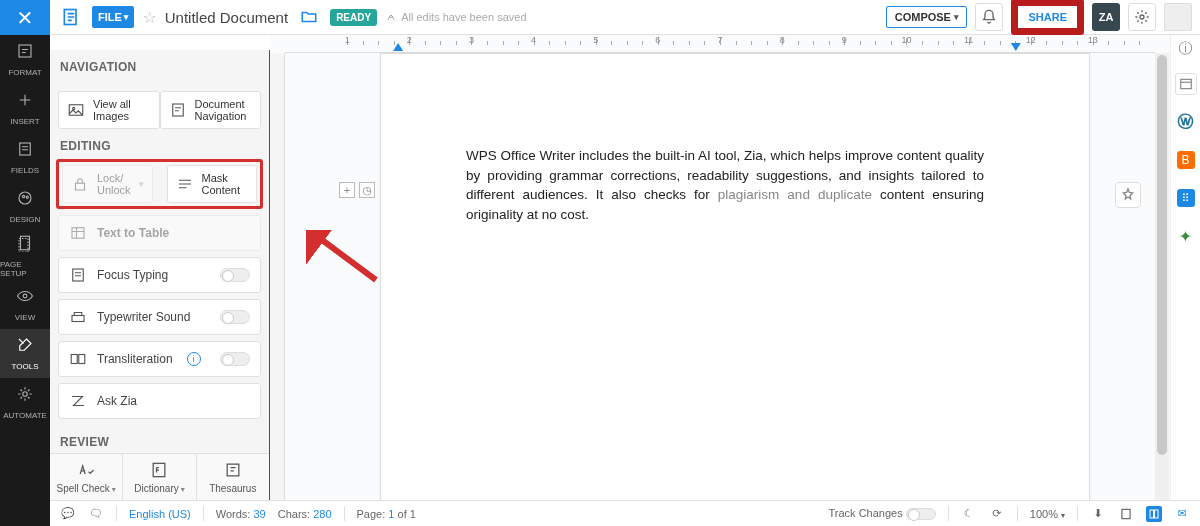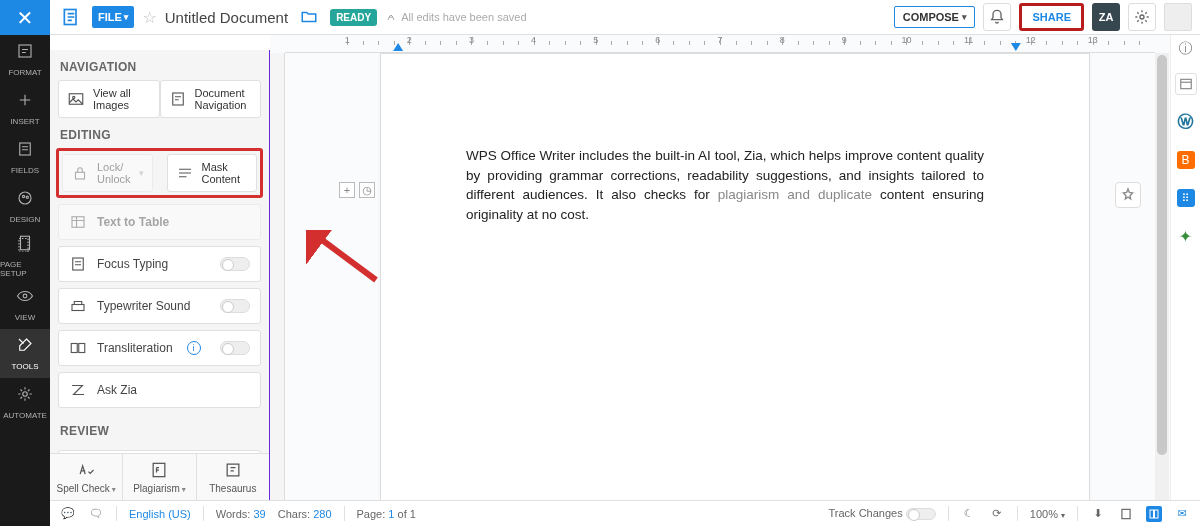--- a/index.html
+++ b/index.html
@@ -18,29 +18,29 @@
   .icon-btn { width:26px; height:26px; display:flex; align-items:center; justify-content:center; cursor:pointer; border-radius:3px;}
   .file-btn { background:#1e88e5; color:#fff; height:22px; padding:0 6px; font-size:11px; font-weight:600; border-radius:2px; display:flex; align-items:center; gap:2px; cursor:pointer;}
   .star { color:#bbb; font-size:16px; cursor:pointer;}
   .title { font-size:15px; color:#444; }
   .ready { background:#26a69a; color:#fff; font-size:10px; font-weight:700; padding:3px 6px; border-radius:3px;}
   .saved { color:#aaa; font-size:11px; display:flex; align-items:center; gap:4px;}
   .spacer { flex:1;}
   .compose { border:1px solid #1e88e5; background:#fff; color:#333; font-size:11px; font-weight:600; padding:4px 8px; border-radius:2px; display:flex; align-items:center; gap:3px; cursor:pointer;}
   .compose::after{content:"▾"; font-size:9px; color:#555;}
   .tb-square { width:28px; height:28px; border:1px solid #ddd; border-radius:3px; display:flex; align-items:center; justify-content:center; cursor:pointer;}
-  .share { border:3px solid #b91c1c; color:#1e88e5; background:#fff; font-size:11px; font-weight:700; padding:5px 10px; border-radius:3px; cursor:pointer;}
+  .share { border:7px solid #b91c1c; color:#1e88e5; background:#fff; font-size:11px; font-weight:700; padding:5px 10px; border-radius:3px; cursor:pointer;}
   .za { background:#37474f; color:#fff; font-size:11px; font-weight:700; width:28px; height:28px; border-radius:3px; display:flex; align-items:center; justify-content:center; cursor:pointer;}
   .avatar { width:28px; height:28px; background:#eee; border:1px solid #ddd; border-radius:2px;}
 
   
   .panel { position:absolute; left:50px; top:50px; width:220px; bottom:26px; background:#f5f5f5; border-right:1px solid #6d28d9; overflow:hidden; padding:0;}
   .collapse-handle{position:absolute; right:-10px; top:2px; width:10px; height:18px; background:#ccc; clip-path:polygon(100% 0,0 50%,100% 100%);}
   .sect-title { font-size:12px; font-weight:700; color:#666; padding:10px 10px 6px; letter-spacing:.3px;}
-  .tile-row { display:flex; gap:0; padding:0 8px;}
+  .tile-row { display:flex; gap:0; padding:0 8px;margin-top:11px;}
   .tile { flex:1; background:#fff; border:1px solid #e0e0e0; border-radius:3px; display:flex; align-items:center; gap:8px; padding:6px 8px; font-size:11px; color:#333; cursor:pointer;}
   .tile svg{width:18px;height:18px;flex:none;stroke:#555;fill:none;stroke-width:1.5;}
   .tile.disabled{opacity:.45;}
   .edit-row-frame{border:3px solid #d32f2f; border-radius:3px; margin:0 6px; padding:3px;}
   .edit-row{display:flex; gap:14px;}
   .edit-row .tile{flex:1;}
   .tile .chev{margin-left:auto; color:#aaa; font-size:9px;}
   .thin-tile{background:#fff;border:1px solid #e0e0e0;border-radius:3px;margin:6px 8px;display:flex;align-items:center;gap:10px;padding:8px 10px;font-size:12px;color:#444;cursor:pointer;}
   .thin-tile svg{width:18px;height:18px;stroke:#555;fill:none;stroke-width:1.5;}
   .thin-tile.disabled{opacity:.45;font-weight:bold;}
@@ -301,21 +301,21 @@
           <path d="M5 17l3-10 3 10M6 13h5"></path>
           <path d="M15 14l2 2 4-4"></path>
         </svg>
         <span><span>Spell Check</span><span class="chev">▾</span></span>
       </div>
     <div class="bt">
         <svg viewBox="0 0 24 24">
           <rect x="5" y="4" width="14" height="16"></rect>
           <path d="M9 9h3M9 9v6M9 12h3"></path>
         </svg>
-        <span><span>Plagiarism</span><span class="chev">▾</span></span>
+        <span><span>Dictionary</span><span class="chev">▾</span></span>
       </div>
     <div class="bt">
         <svg viewBox="0 0 24 24">
           <path d="M5 5h14v14H5z"></path>
           <path d="M9 9h6M9 13h4"></path>
         </svg>
         <span>Thesaurus</span>
       </div>
   </div>
 </div>

